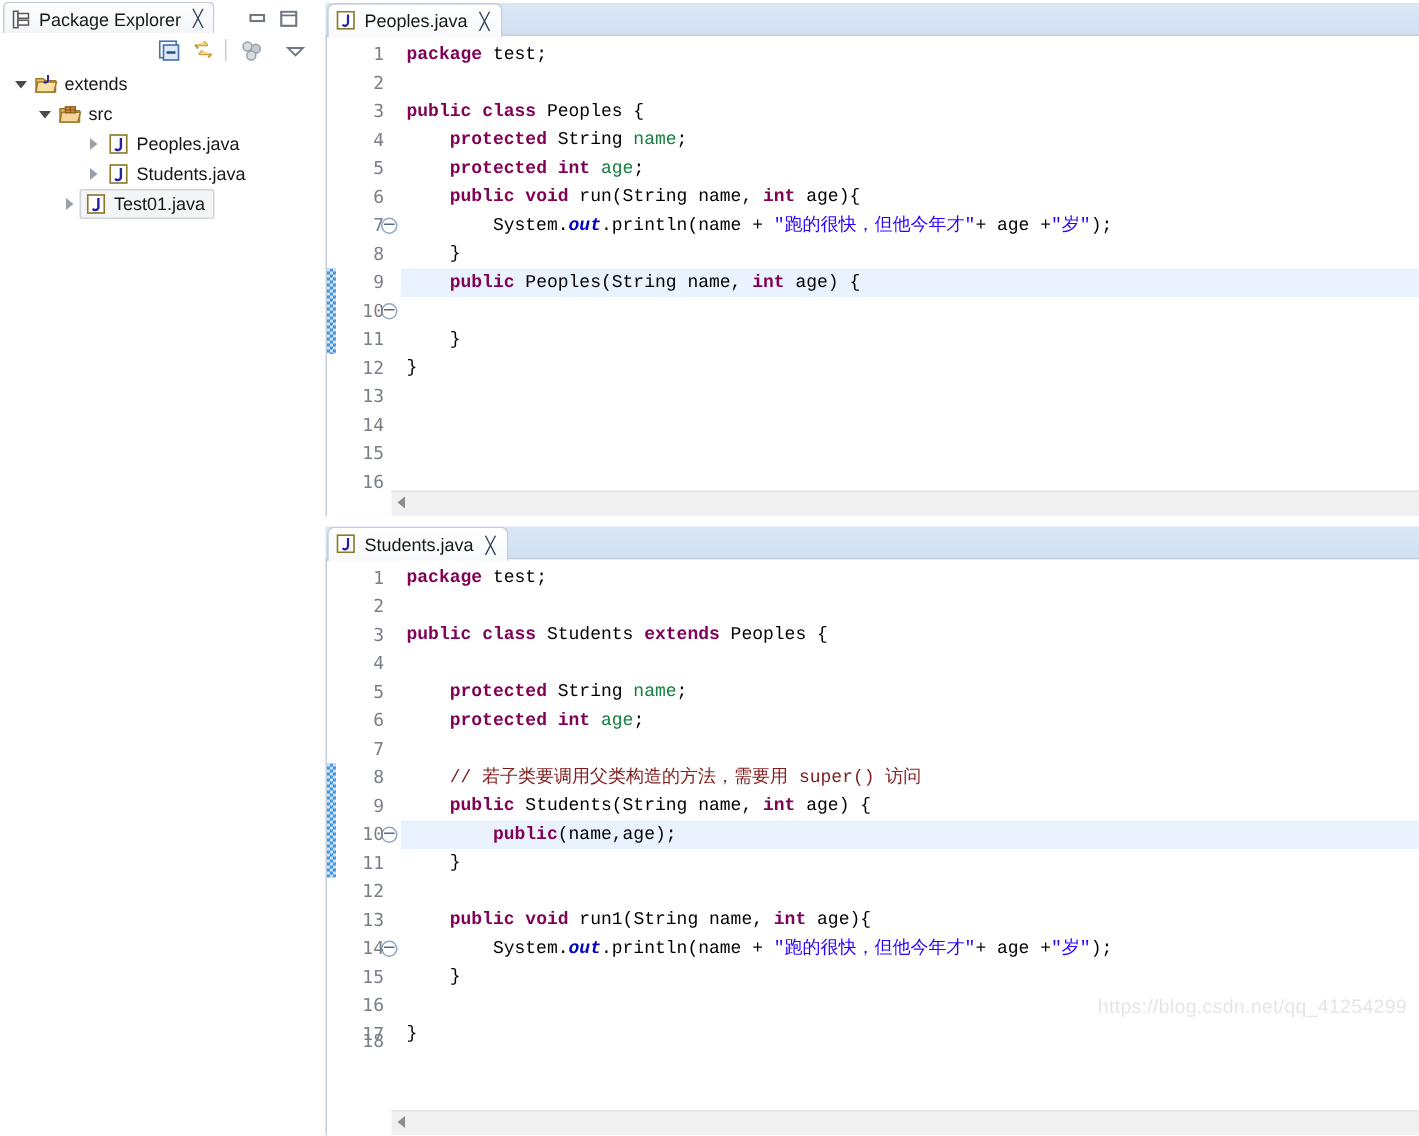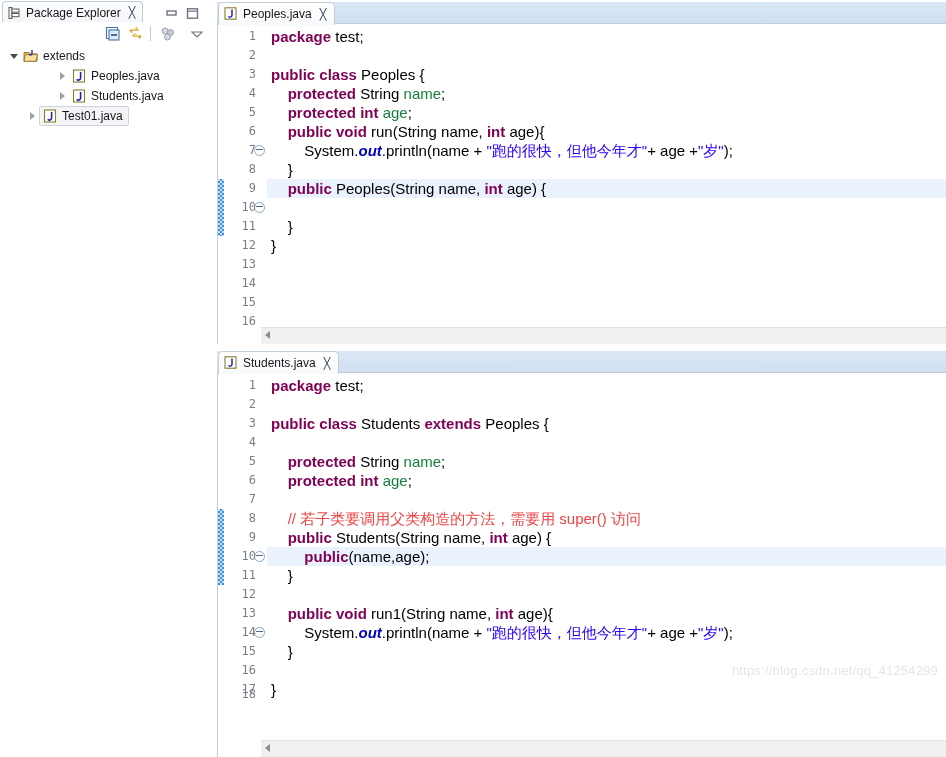--- a/index.html
+++ b/index.html
@@ -192,29 +192,29 @@
     position: absolute; left: 49px; top: 0; right: 0; bottom: 0;
     overflow: hidden;
   }
   .line-hl {
     position: absolute; left: 0; right: 0; height: 19px;
     background: #e9f2fd;
   }
   .cline {
     position: absolute; left: 4px;
     height: 19px; line-height: 19px;
-    font-family: Liberation Sans, sans-serif;
-    font-size: 15px;
+    font-family: Liberation Mono, monospace;
+    font-size: 12px;
     color: #000000;
     white-space: pre;
   }
   .kw   { color: #7f0055; font-weight: bold; }
   .fld  { color: #15803d; }
   .str  { color: #2a00ff; }
-  .cmt  { color: #ef4444; }
+  .cmt  { color: #7f1d1d; }
   .stat { color: #0000c0; font-style: italic; font-weight: bold; }
 
   .hscroll {
     position: absolute; left: 43px; right: 0; bottom: 0; height: 16px;
     background: #f0f0f0;
     border-top: 1px solid #e2e2e2;
   }
   .hscroll-arrow {
     position: absolute; left: 4px; top: 3px;
     width: 0; height: 0;
@@ -312,20 +312,37 @@
             <span class="tree-ico">
               <svg width="16" height="14" viewBox="0 0 16 14">
                 <path d="M1 3.5 h5 l1.3 1.4 H14 v7.4 H1 Z" fill="#f0c070" stroke="#9c7a2e" stroke-width="1"></path>
                 <path d="M2.2 5.6 H14.6 L13 12.3 H1 Z" fill="#f8dfa4" stroke="#9c7a2e" stroke-width="1"></path>
                 <path d="M9 1 V4.6 a1.6 1.6 0 0 1 -2.8 .9" fill="none" stroke="#2a2aa8" stroke-width="1.3"></path>
               </svg>
             </span>
             <span class="tree-label">extends</span>
           </span>
         </div>
+        <div class="tree-row" style="padding-left: 22px;">
+          <span class="tree-arrow">
+            <span class="tri-open"></span>
+          </span>
+          <span style="display: inline-flex; align-items: center;">
+            <span class="tree-ico">
+              <svg width="16" height="14" viewBox="0 0 16 14">
+                <path d="M1 3.5 h5 l1.3 1.4 H14 v7.4 H1 Z" fill="#efb860" stroke="#9c7a2e" stroke-width="1"></path>
+                <path d="M2.2 5.8 H14.6 L13 12.3 H1 Z" fill="#f6d49a" stroke="#9c7a2e" stroke-width="1"></path>
+                <rect x="4.6" y="2.2" width="6.6" height="4" fill="#d88b3a" stroke="#8a5c20" stroke-width=".9"></rect>
+                <line x1="4.6" y1="4.2" x2="11.2" y2="4.2" stroke="#8a5c20" stroke-width=".9"></line>
+                <line x1="7.9" y1="2.2" x2="7.9" y2="6.2" stroke="#8a5c20" stroke-width=".9"></line>
+              </svg>
+            </span>
+            <span class="tree-label">src</span>
+          </span>
+        </div>
         <div class="tree-row" style="padding-left: 54px;">
           <span class="tree-arrow">
             <span class="tri-closed"></span>
           </span>
           <span style="display: inline-flex; align-items: center;">
             <span class="tree-ico">
               <svg width="16" height="14" viewBox="0 0 16 14">
                 <rect x="2.5" y="1" width="11" height="12" fill="#ffffff" stroke="#8a7c2d" stroke-width="1.1"></rect>
                 <path d="M9.6 3 V9 a2.1 2.1 0 0 1 -3.8 1.2" fill="none" stroke="#2222a8" stroke-width="1.6"></path>
               </svg>
@@ -340,21 +357,21 @@
           <span style="display: inline-flex; align-items: center;">
             <span class="tree-ico">
               <svg width="16" height="14" viewBox="0 0 16 14">
                 <rect x="2.5" y="1" width="11" height="12" fill="#ffffff" stroke="#8a7c2d" stroke-width="1.1"></rect>
                 <path d="M9.6 3 V9 a2.1 2.1 0 0 1 -3.8 1.2" fill="none" stroke="#2222a8" stroke-width="1.6"></path>
               </svg>
             </span>
             <span class="tree-label">Students.java</span>
           </span>
         </div>
-        <div class="tree-row" style="padding-left: 24px;">
+        <div class="tree-row" style="padding-left: 38px;">
           <span class="tree-arrow">
             <span class="tri-closed"></span>
           </span>
           <span class="sel-box">
             <span class="tree-ico">
               <svg width="16" height="14" viewBox="0 0 16 14">
                 <rect x="2.5" y="1" width="11" height="12" fill="#ffffff" stroke="#8a7c2d" stroke-width="1.1"></rect>
                 <path d="M9.6 3 V9 a2.1 2.1 0 0 1 -3.8 1.2" fill="none" stroke="#2222a8" stroke-width="1.6"></path>
               </svg>
             </span>

